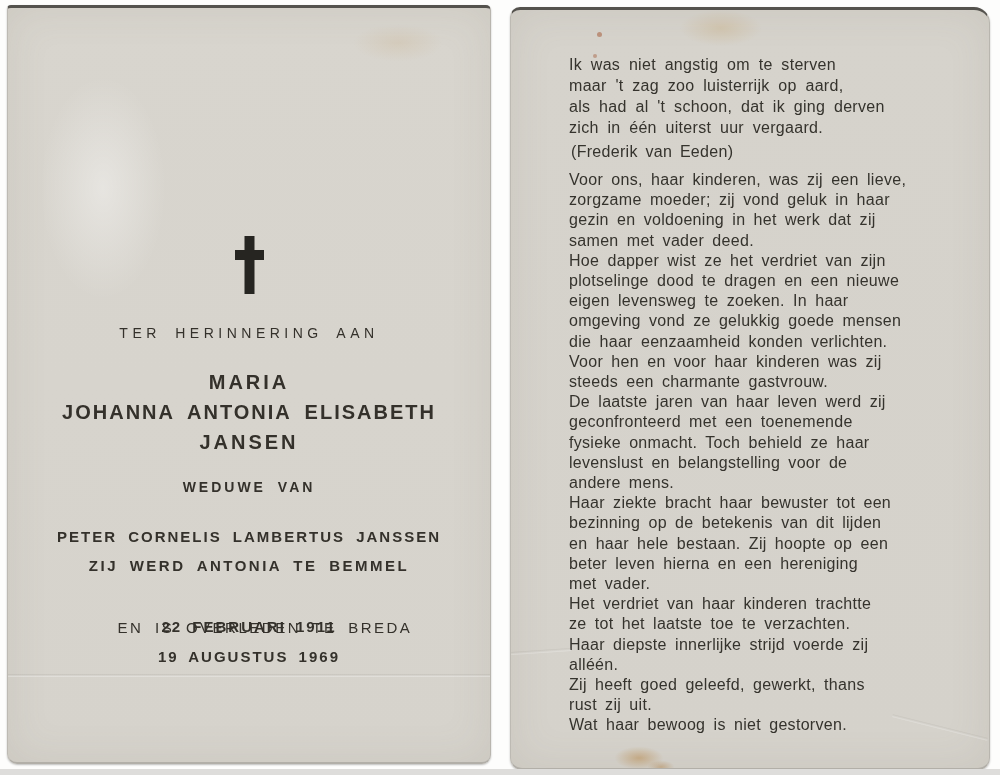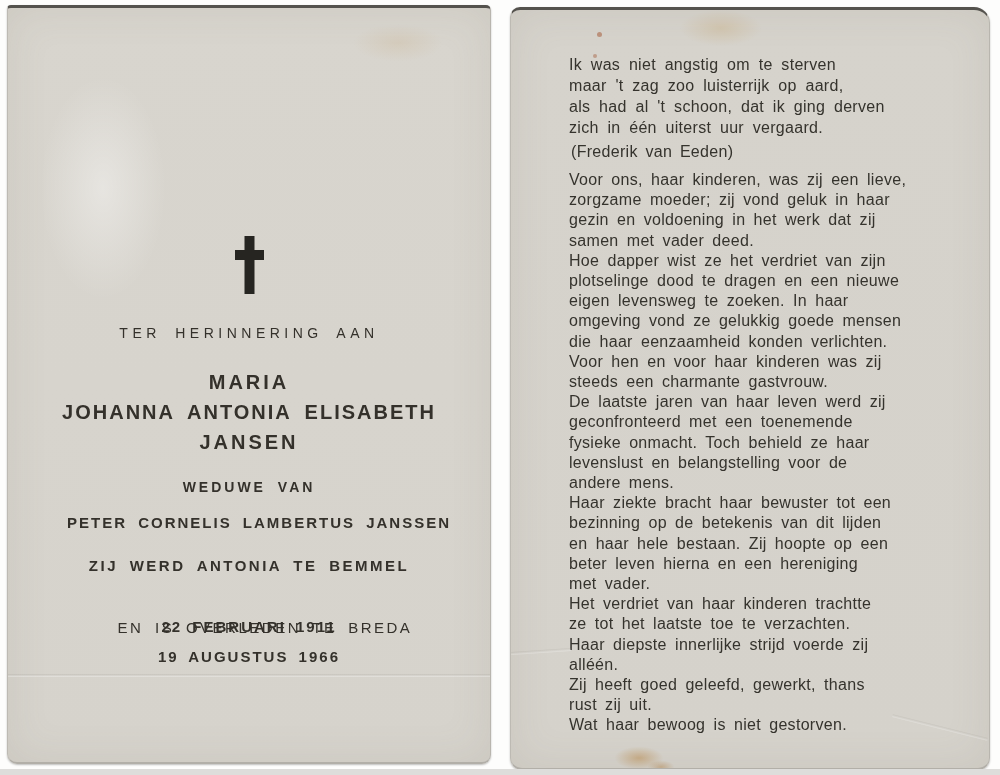--- a/index.html
+++ b/index.html
@@ -56,21 +56,21 @@
   
   .cross-wrap { position: absolute; top: 228px; left: 0; width: 100%; text-align: center; }
   .memorial-label {
     position: absolute; top: 317px; width: 100%;
     font-size: 14px; font-weight: 400; letter-spacing: 4.5px; word-spacing: 6px;
   }
   .name-1 { position: absolute; top: 363px; width: 100%; font-size: 20px; font-weight: 700; letter-spacing: 3px; }
   .name-2 { position: absolute; top: 393px; width: 100%; font-size: 20px; font-weight: 700; letter-spacing: 2px; word-spacing: 6px; }
   .name-3 { position: absolute; top: 423px; width: 100%; font-size: 20px; font-weight: 700; letter-spacing: 3px; }
   .widow-label { position: absolute; top: 471px; width: 100%; font-size: 14px; font-weight: 700; letter-spacing: 3px; word-spacing: 5px; }
-  .spouse-name { position: absolute; top: 506px; width: 100%; font-size: 15px; font-weight: 700; letter-spacing: 2px; word-spacing: 5px; margin-left: 10px; }
+  .spouse-name { position: absolute; top: 520px; width: 100%; font-size: 15px; font-weight: 700; letter-spacing: 2px; word-spacing: 5px; }
   .birth-line  { position: absolute; top: 549px; width: 100%; font-size: 15px; font-weight: 700; letter-spacing: 2.5px; word-spacing: 5px; }
   .birth-date  { position: absolute; top: 610px; width: 100%; font-size: 15px; font-weight: 700; letter-spacing: 2px; word-spacing: 4px; }
   .death-line  { position: absolute; top: 611px; width: 100%; font-size: 15px; font-weight: 400; letter-spacing: 2.5px; word-spacing: 5px; padding-left: 16px; }
   .death-date  { position: absolute; top: 640px; width: 100%; font-size: 15px; font-weight: 700; letter-spacing: 2px; word-spacing: 4px; }
   
   .poem {
     position: absolute; top: 44px; left: 58px; width: 400px;
     font-size: 16px; line-height: 21px; letter-spacing: 0.3px; word-spacing: 4px;
     white-space: pre-line;
   }
@@ -108,21 +108,21 @@
     <div class="name-1">MARIA</div>
     <div class="name-2">JOHANNA ANTONIA ELISABETH</div>
     <div class="name-3">JANSEN</div>
 
     <div class="widow-label">WEDUWE VAN</div>
     <div class="spouse-name">PETER CORNELIS LAMBERTUS JANSSEN</div>
 
     <div class="birth-line">ZIJ WERD ANTONIA TE BEMMEL</div>
     <div class="birth-date">22 FEBRUARI 1911</div>
     <div class="death-line">EN IS OVERLEDEN TE BREDA</div>
-    <div class="death-date">19 AUGUSTUS 1966</div>
+    <div class="death-date">19 AUGUSTUS 1969</div>
 
     <div class="crease" style="top: 666px; opacity: 0.7;"></div>
   </div>
 
   <div class="card card-right">
 
     <div class="poem">Ik was niet angstig om te sterven
 maar 't zag zoo luisterrijk op aard,
 als had al 't schoon, dat ik ging derven
 zich in één uiterst uur vergaard.</div>

